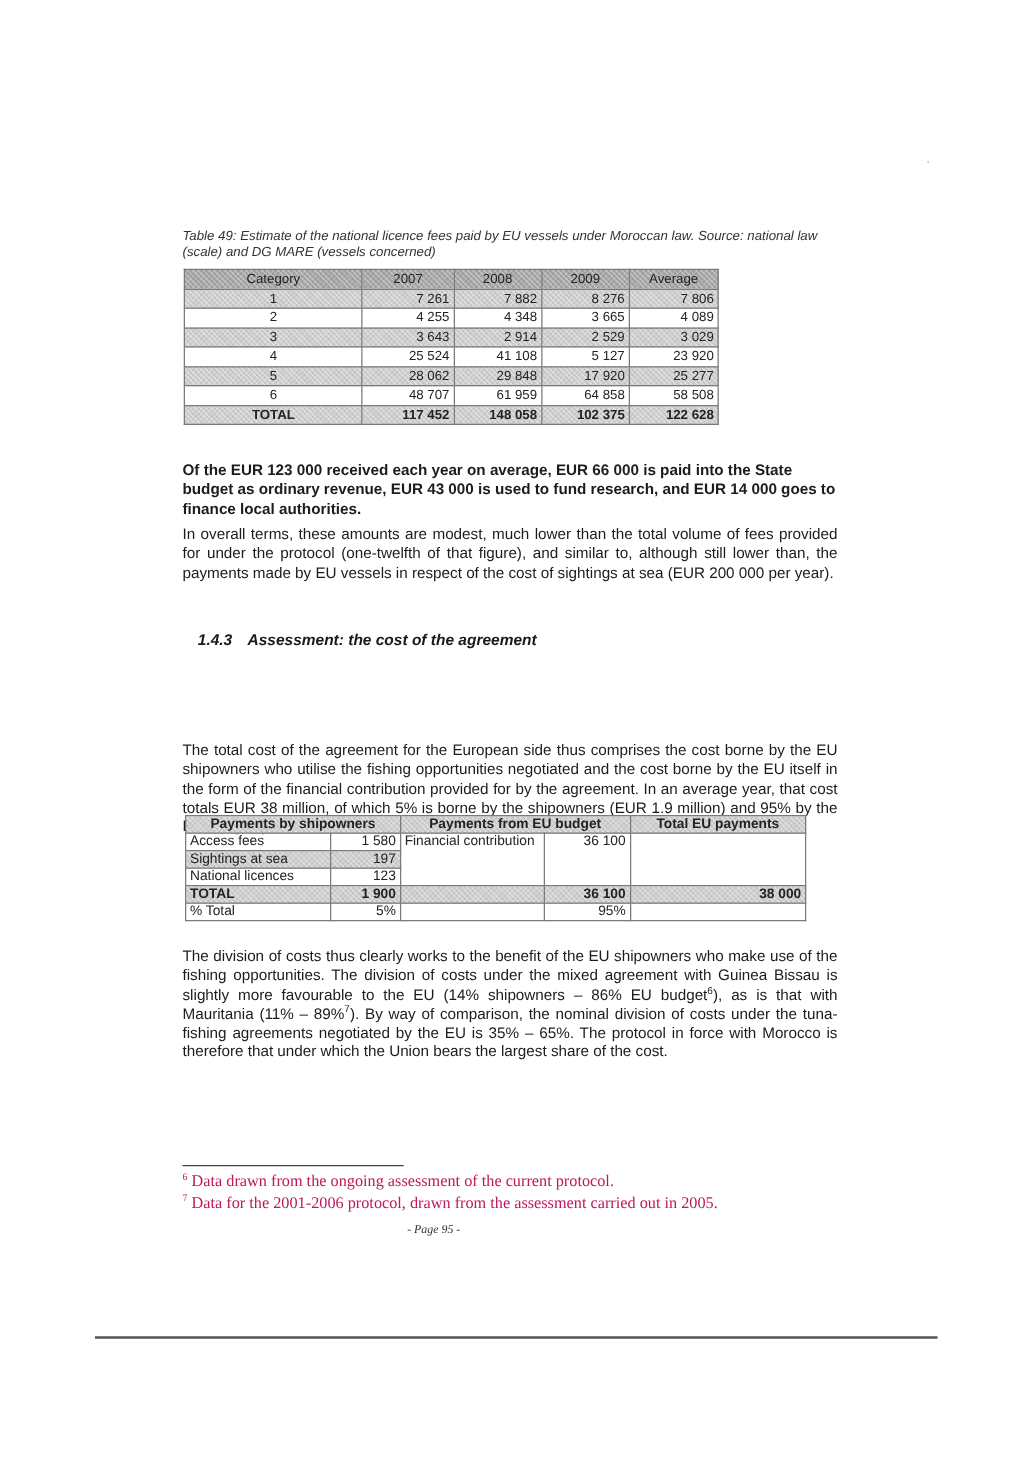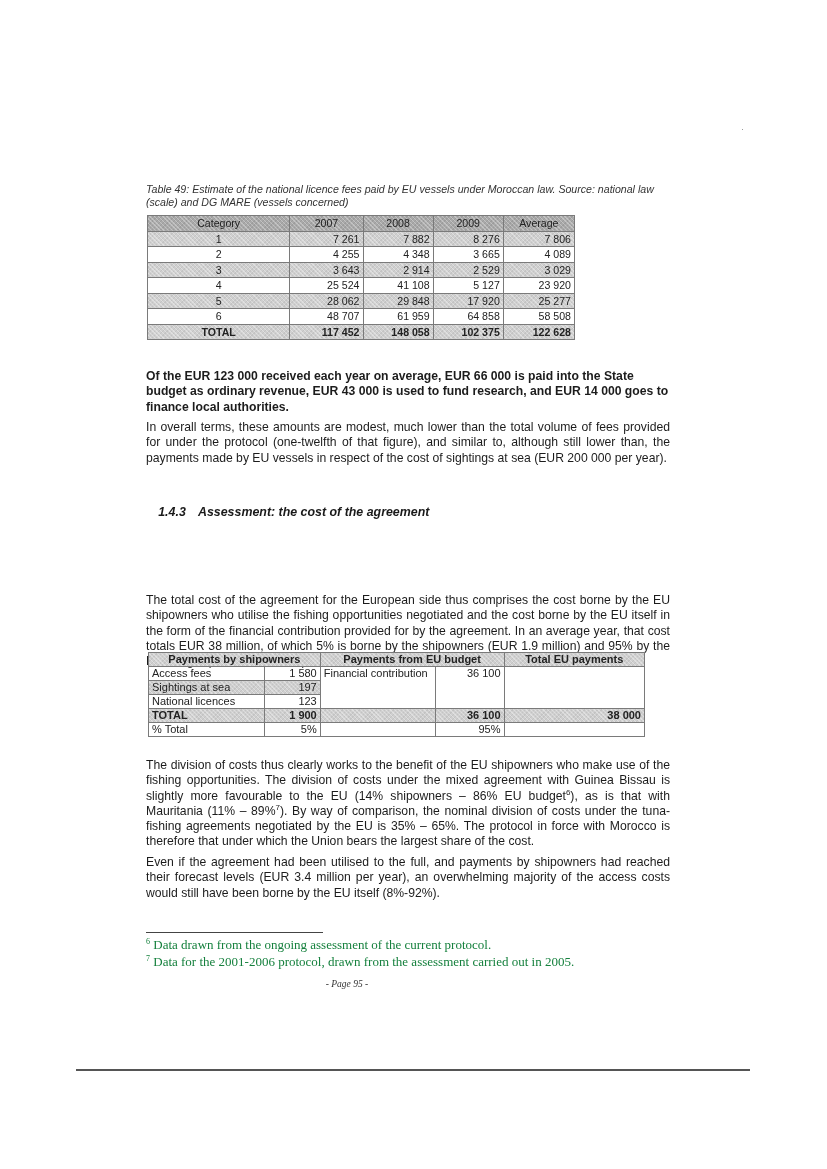--- a/index.html
+++ b/index.html
@@ -56,21 +56,21 @@
   #p1 { top: 369px; text-align: left; font-weight: bold; }
   #p2 { top: 420px; }
   #p3 { top: 552px; margin-top: 41px; }
   #p4 { top: 758px; }
   #p5 { top: 855px; }
 
   .heading { position: absolute; left: 146px; top: 505px; font-size: 12.4px; font-weight: bold; font-style: italic; color: #1a1a1a; text-align: center; }
   .heading .num-h { display: inline-block; width: 52px; }
 
   .fn-rule { position: absolute; left: 146px; top: 932px; width: 177px; height: 1px; background: #444; }
-  .footnote { position: absolute; left: 146px; font-size: 13px; line-height: 15px; color: #15803d; }
+  .footnote { position: absolute; left: 146px; font-size: 13px; line-height: 15px; color: #be185d; }
   #fn6 { top: 937px; }
   #fn7 { top: 954px; }
   sup { font-size: 8px; line-height: 0; vertical-align: super; }
 
   .page-no { position: absolute; left: 0; width: 694px; top: 979px; text-align: center; font-style: italic; font-size: 9.5px; color: #333; }
 
   .bottom-rule { position: absolute; left: 76px; top: 1069px; width: 674px; height: 2px; background: #555; }
 </style>
 </head>
 <body>
@@ -204,21 +204,20 @@
         <td class="num">5%</td>
         <td></td>
         <td class="num">95%</td>
         <td></td>
       </tr>
     </tbody>
   </table>
 
   <div id="p4" class="para sans"><span>The division of costs thus clearly works to the benefit of the EU shipowners who make use of the fishing opportunities. The division of costs under the mixed agreement with Guinea Bissau is slightly more favourable to the EU (14% shipowners – 86% EU budget</span><sup>6</sup><span>), as is that with Mauritania (11% – 89%</span><sup>7</sup><span>). By way of comparison, the nominal division of costs under the tuna-fishing agreements negotiated by the EU is 35% – 65%. The protocol in force with Morocco is therefore that under which the Union bears the largest share of the cost.</span></div>
 
-  <div id="p5" class="para sans">Even if the agreement had been utilised to the full, and payments by shipowners had reached their forecast levels (EUR 3.4 million per year), an overwhelming majority of the access costs would still have been borne by the EU itself (8%-92%).</div>
 
   <div class="fn-rule"></div>
   <div id="fn6" class="footnote serif"><sup>6</sup><span> Data drawn from the ongoing assessment of the current protocol.</span></div>
   <div id="fn7" class="footnote serif"><sup>7</sup><span> Data for the 2001-2006 protocol, drawn from the assessment carried out in 2005.</span></div>
 
   <div class="page-no serif">- Page 95 -</div>
 
   <div class="bottom-rule"></div>
 </div>
 

